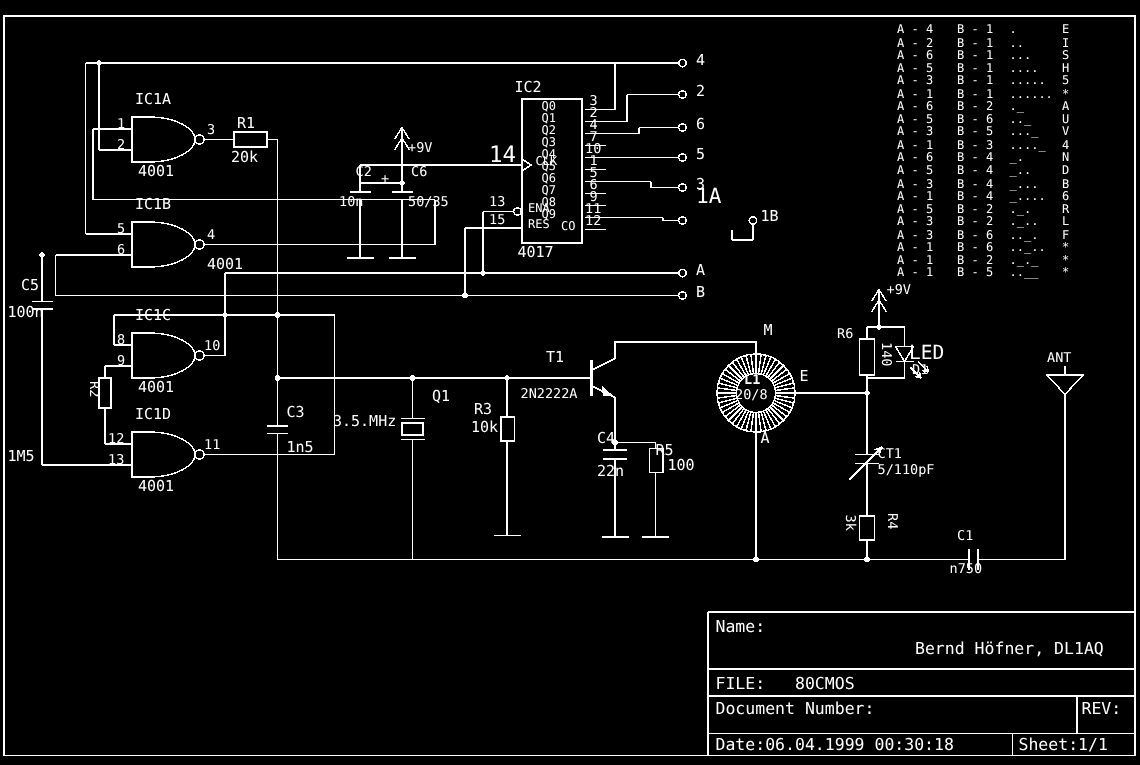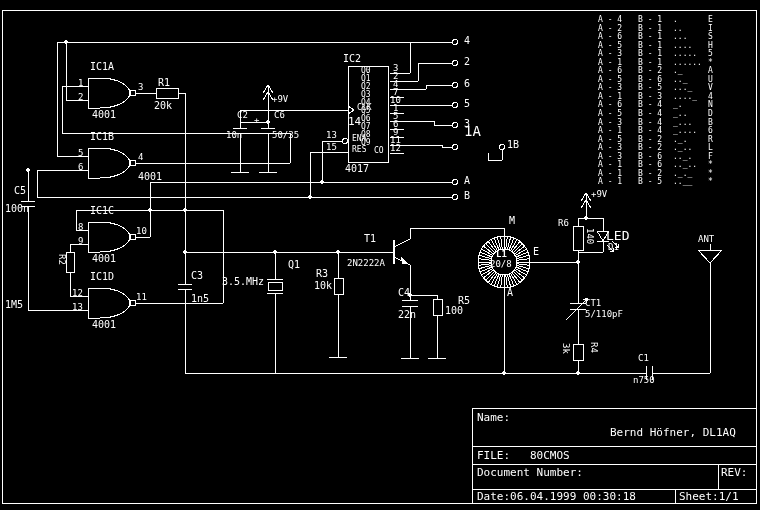--- a/index.html
+++ b/index.html
@@ -247,21 +247,21 @@
       <span class="lab" style="left: 191px; top: 271px; font-size: 10px;">C3</span>
       <span class="lab" style="left: 191px; top: 294px; font-size: 10px;">1n5</span>
       <span class="lab" style="left: 288px; top: 260px; font-size: 10px;">Q1</span>
       <span class="lab" style="left: 222px; top: 277px; font-size: 10px; text-align: center;">3.5.MHz</span>
       <span class="lab" style="left: 316px; top: 269px; font-size: 10px;">R3</span>
       <span class="lab" style="left: 314px; top: 281px; font-size: 10px;">10k</span>
       <span class="lab" style="left: 364px; top: 234px; font-size: 10px;">T1</span>
       <span class="lab" style="left: 347px; top: 259px; font-size: 9px;">2N2222A</span>
       <span class="lab" style="left: 398px; top: 288px; font-size: 10px;">C4</span>
       <span class="lab" style="left: 398px; top: 310px; font-size: 10px;">22n</span>
-      <span class="lab" style="left: 445px; top: 296px; font-size: 10px; padding-left: 13px;">R5</span>
+      <span class="lab" style="left: 424px; top: 296px; font-size: 10px; padding-left: 13px;">R5</span>
       <span class="lab" style="left: 445px; top: 306px; font-size: 10px;">100</span>
       <span class="lab" style="left: 496px; top: 250px; font-size: 9px; font-weight: bold;">L1</span>
       <span class="lab" style="left: 490px; top: 260px; font-size: 9px;">20/8</span>
       <span class="lab" style="left: 509px; top: 216px; font-size: 10px;">M</span>
       <span class="lab" style="left: 533px; top: 247px; font-size: 10px;">E</span>
       <span class="lab" style="left: 507px; top: 288px; font-size: 10px;">A</span>
       <span class="lab" style="left: 558px; top: 219px; font-size: 9px;">R6</span>
       <span class="lab rot" style="left: 594px; top: 228px; font-size: 9px;">140</span>
       <span class="lab" style="left: 608px; top: 219px; font-size: 9px; margin-top: 24px;">D1</span>
       <span class="lab" style="left: 606px; top: 229px; font-size: 13px;">LED</span>
@@ -274,21 +274,21 @@
       <span class="lab" style="left: 272px; top: 131px; font-size: 9px;">50/35</span>
       <span class="lab" style="left: 585px; top: 299px; font-size: 9px;">CT1</span>
       <span class="lab" style="left: 585px; top: 310px; font-size: 9px;">5/110pF</span>
       <span class="lab rot" style="left: 598px; top: 342px; font-size: 9px;">R4</span>
       <span class="lab rot" style="left: 570px; top: 343px; font-size: 9px;">3k</span>
       <span class="lab" style="left: 638px; top: 354px; font-size: 9px;">C1</span>
       <span class="lab" style="left: 633px; top: 376px; font-size: 9px;">n750</span>
       <span class="lab" style="left: 698px; top: 235px; font-size: 9px;">ANT</span>
       <span class="lab" style="left: 343px; top: 54px; font-size: 10px;">IC2</span>
       <span class="lab" style="left: 345px; top: 164px; font-size: 10px;">4017</span>
-      <span class="lab" style="left: 326px; top: 116px; font-size: 11px; margin-left: 22px;">14</span>
+      <span class="lab" style="left: 326px; top: 96px; font-size: 15px;">14</span>
       <span class="lab" style="left: 326px; top: 131px; font-size: 9px;">13</span>
       <span class="lab" style="left: 326px; top: 143px; font-size: 9px;">15</span>
       <span class="lab" style="left: 357px; top: 104px; font-size: 8px;">CLK</span>
       <span class="lab" style="left: 352px; top: 135px; font-size: 8px;">ENA</span>
       <span class="lab" style="left: 352px; top: 146px; font-size: 8px;">RES</span>
       <span class="lab" style="left: 374px; top: 147px; font-size: 8px;">CO</span>
       <span class="lab" style="left: 361px; top: 67px; font-size: 8px;">Q0</span>
       <span class="lab" style="left: 361px; top: 75px; font-size: 8px;">Q1</span>
       <span class="lab" style="left: 361px; top: 83px; font-size: 8px;">Q2</span>
       <span class="lab" style="left: 361px; top: 91px; font-size: 8px;">Q3</span>

